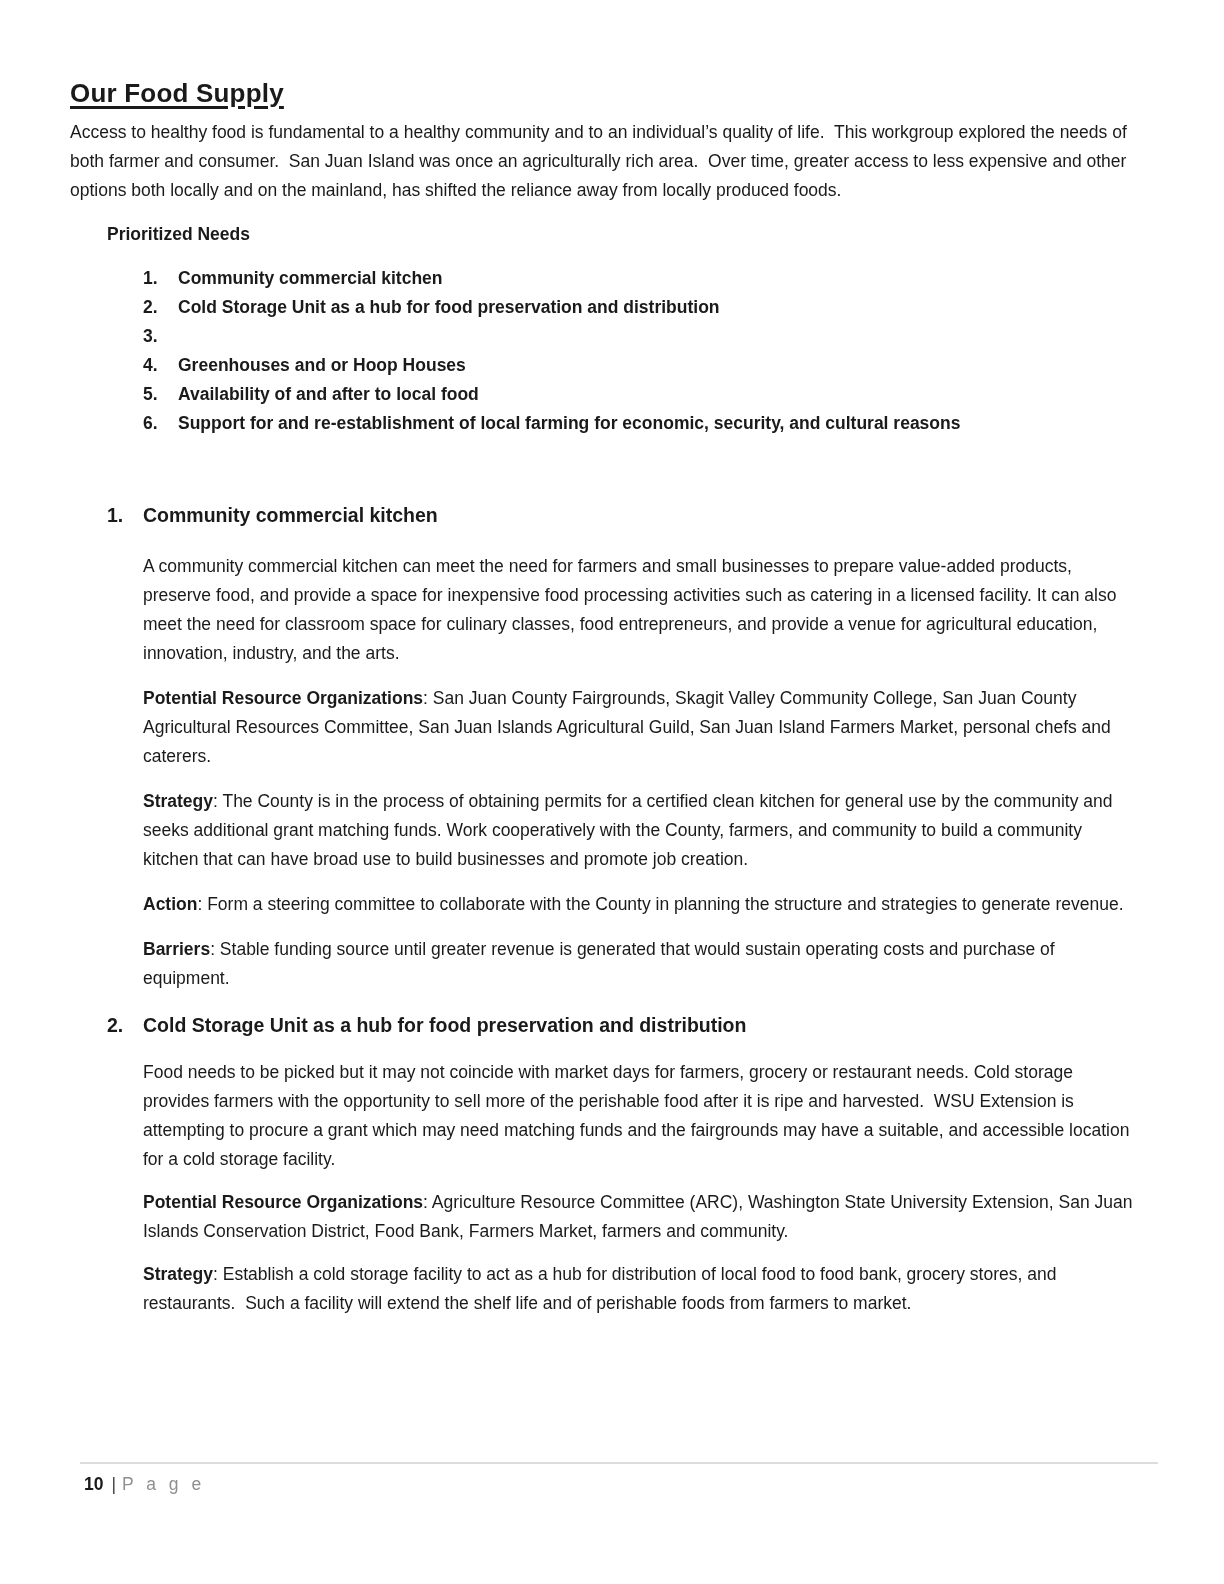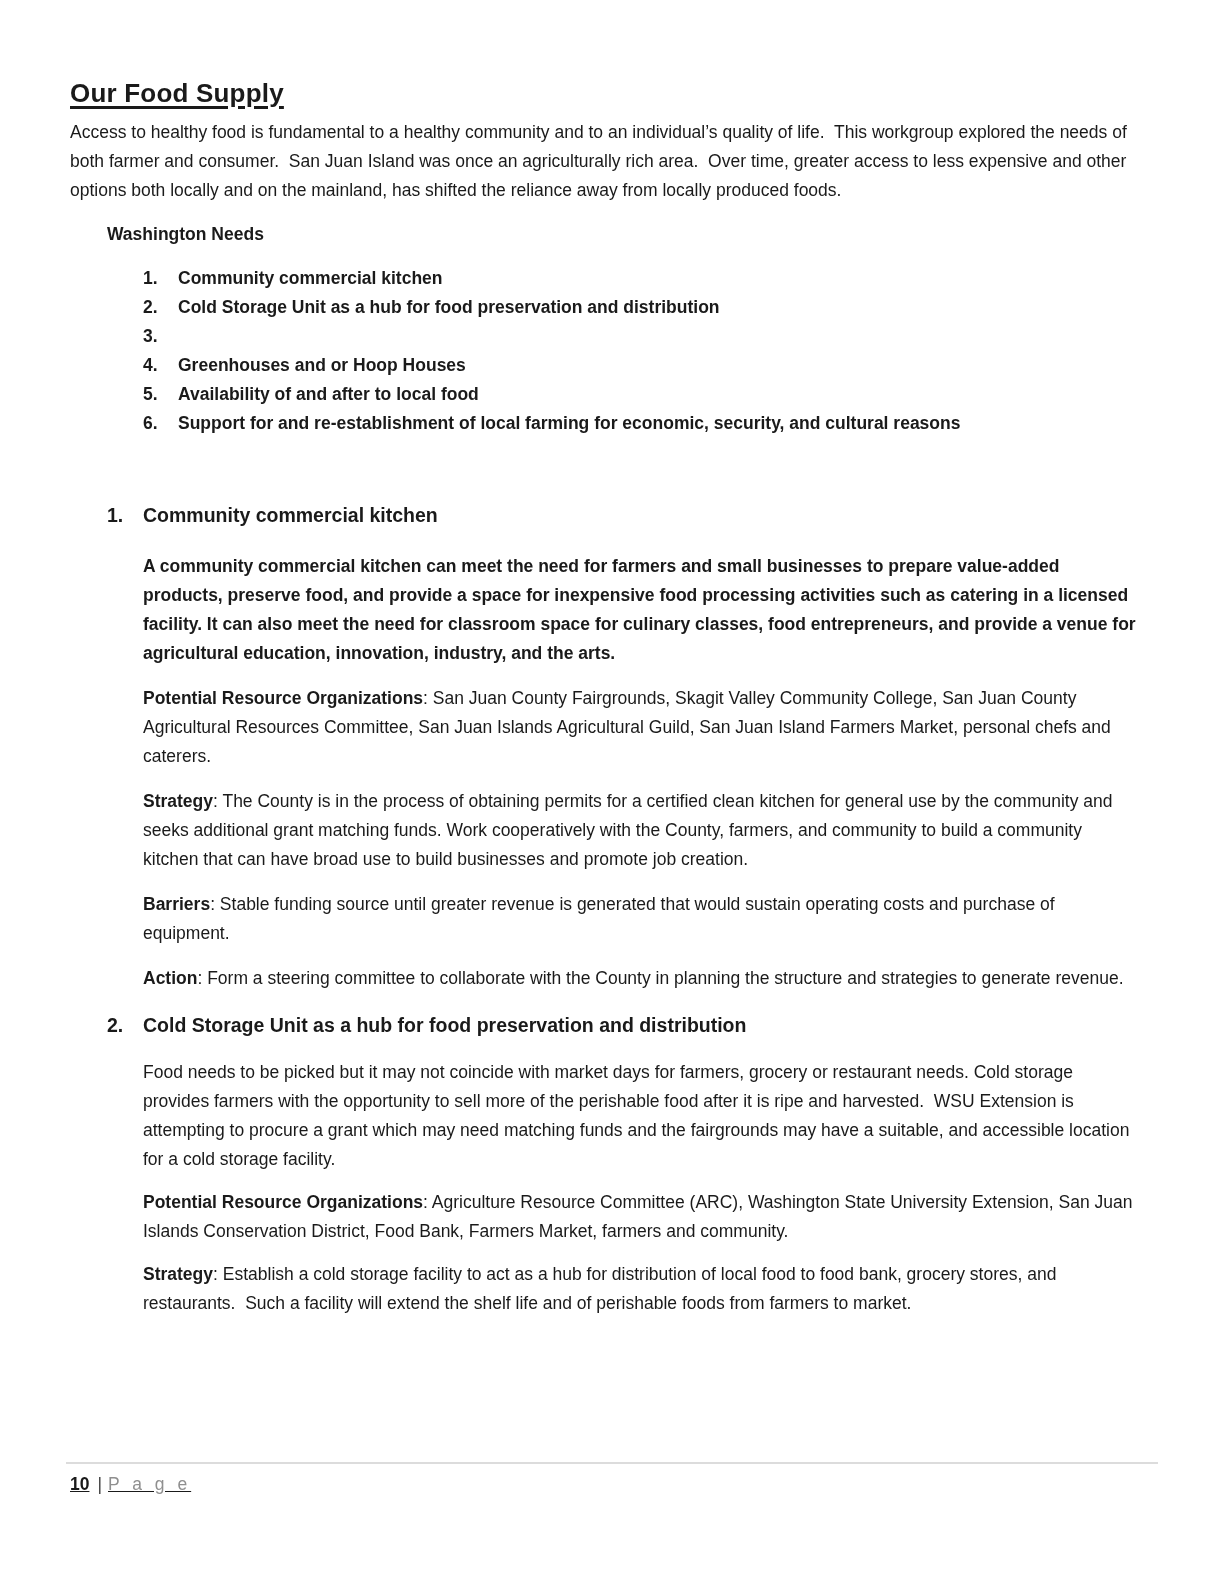--- a/index.html
+++ b/index.html
@@ -55,30 +55,29 @@
   }
   .section-heading.first { margin-top: 62px; }
   .section-heading.second { margin-top: 17px; }
   .sec-num { flex: none; width: 36px; }
   .para {
     font-size: 17.5px;
     line-height: 29px;
     margin: 16px 0 0 73px;
     white-space: pre-wrap;
   }
-  .para.lead { margin-top: 22px; font-weight: bold; }
+  .para.lead { margin-top: 22px; }
   .para.lead2 { margin-top: 18px; }
   .para.gap-lg { margin-top: 14px; }
   .para-label { font-weight: bold; text-align: right; }
   .footer {
     position: absolute;
-    left: 66px;
+    left: 80px;
     right: 66px;
     top: 1462px;
-    text-decoration: underline;
   }
   .footer-rule {
     border: none;
     border-top: 2px solid #dcdcdc;
     margin: 0 0 10px 0;
   }
   .footer-text {
     font-size: 17.5px;
     padding-left: 4px;
   }
@@ -88,21 +87,21 @@
 </style>
 </head>
 <body>
 
 <div class="page">
 
   <h1 class="title">Our Food Supply</h1>
 
   <p class="intro">Access to healthy food is fundamental to a healthy community and to an individual’s quality of life.  This workgroup explored the needs of both farmer and consumer.  San Juan Island was once an agriculturally rich area.  Over time, greater access to less expensive and other options both locally and on the mainland, has shifted the reliance away from locally produced foods.</p>
 
-  <h2 class="subheading">Washington Needs</h2>
+  <h2 class="subheading">Prioritized Needs</h2>
 
   <ol class="needs-list">
     <li class="need-item">
         <span class="need-num">1.</span>
         <span class="need-text">Community commercial kitchen</span>
       </li>
     <li class="need-item">
         <span class="need-num">2.</span>
         <span class="need-text">Cold Storage Unit as a hub for food preservation and distribution</span>
       </li>
@@ -124,22 +123,22 @@
   </ol>
 
   <section>
     <div class="section-heading first">
         <span class="sec-num">1.</span>
         <span class="sec-title">Community commercial kitchen</span>
       </div>
     <p class="para lead"><span>A community commercial kitchen can meet the need for farmers and small businesses to prepare value-added products, preserve food, and provide a space for inexpensive food processing activities such as catering in a licensed facility. It can also meet the need for classroom space for culinary classes, food entrepreneurs, and provide a venue for agricultural education, innovation, industry, and the arts.</span></p>
     <p class="para"><span class="para-label">Potential Resource Organizations</span><span>: San Juan County Fairgrounds, Skagit Valley Community College, San Juan County Agricultural Resources Committee, San Juan Islands Agricultural Guild, San Juan Island Farmers Market, personal chefs and caterers.</span></p>
     <p class="para"><span class="para-label">Strategy</span><span>: The County is in the process of obtaining permits for a certified clean kitchen for general use by the community and seeks additional grant matching funds. Work cooperatively with the County, farmers, and community to build a community kitchen that can have broad use to build businesses and promote job creation.</span></p>
+    <p class="para"><span class="para-label">Action</span><span>: Form a steering committee to collaborate with the County in planning the structure and strategies to generate revenue.</span></p>
     <p class="para"><span class="para-label">Barriers</span><span>: Stable funding source until greater revenue is generated that would sustain operating costs and purchase of equipment.</span></p>
-    <p class="para"><span class="para-label">Action</span><span>: Form a steering committee to collaborate with the County in planning the structure and strategies to generate revenue.</span></p>
   </section>
 
   <section>
     <div class="section-heading second">
         <span class="sec-num">2.</span>
         <span class="sec-title">Cold Storage Unit as a hub for food preservation and distribution</span>
       </div>
     <p class="para lead2"><span>Food needs to be picked but it may not coincide with market days for farmers, grocery or restaurant needs. Cold storage provides farmers with the opportunity to sell more of the perishable food after it is ripe and harvested.  WSU Extension is attempting to procure a grant which may need matching funds and the fairgrounds may have a suitable, and accessible location for a cold storage facility.</span></p>
     <p class="para gap-lg"><span class="para-label">Potential Resource Organizations</span><span>: Agriculture Resource Committee (ARC), Washington State University Extension, San Juan Islands Conservation District, Food Bank, Farmers Market, farmers and community.</span></p>
     <p class="para gap-lg"><span class="para-label">Strategy</span><span>: Establish a cold storage facility to act as a hub for distribution of local food to food bank, grocery stores, and restaurants.  Such a facility will extend the shelf life and of perishable foods from farmers to market.</span></p>

